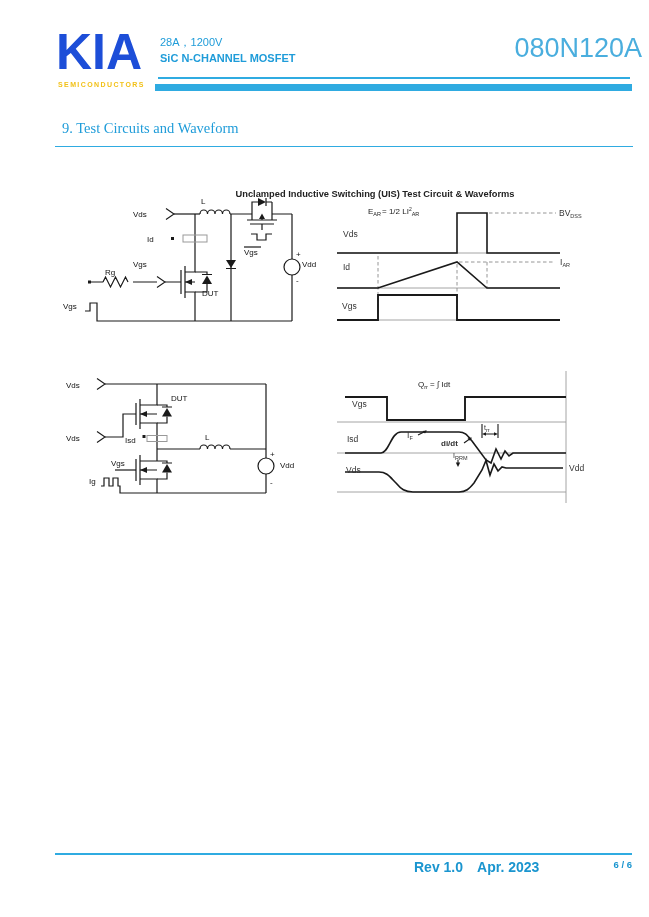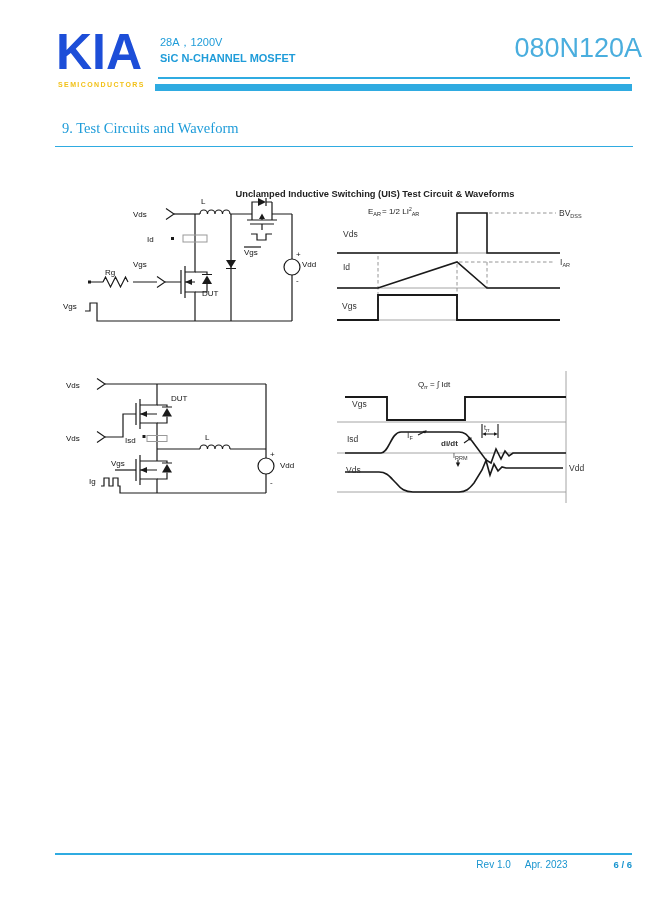--- a/index.html
+++ b/index.html
@@ -34,21 +34,21 @@
   .dash{stroke:#8a8a8a;stroke-width:0.9;fill:none;stroke-dasharray:3.5,2.5;}
   text{font-family:"Liberation Sans",sans-serif;fill:#111;}
   .lab{font-size:8px;}
   .wl{font-size:8.5px;fill:#333;}
   .frm{font-size:8px;fill:#222;}
   .sub{font-size:5.5px;}
   .sup{font-size:5px;}
   
   .fline{left:55px;top:853px;width:577px;height:1.5px;background:#2fabe1;}
   .fpage{left:55px;top:859px;width:577px;text-align:right;font-size:9.5px;font-weight:bold;color:#1a95cf;}
-  .frev{left:400px;top:859px;width:230px;text-align:center;font-size:10px;font-weight:normal;color:#1a95cf;}
+  .frev{left:400px;top:859px;width:230px;text-align:left;font-size:14px;font-weight:bold;color:#1a95cf;}
   .frev span{margin-left:14px;}
 </style>
 </head>
 <body>
 
 <div class="page">
 
   <div class="abs logo">KIA</div>
   <div class="abs logo-sub">SEMICONDUCTORS</div>
   <div class="abs prod1">28A，1200V</div>

